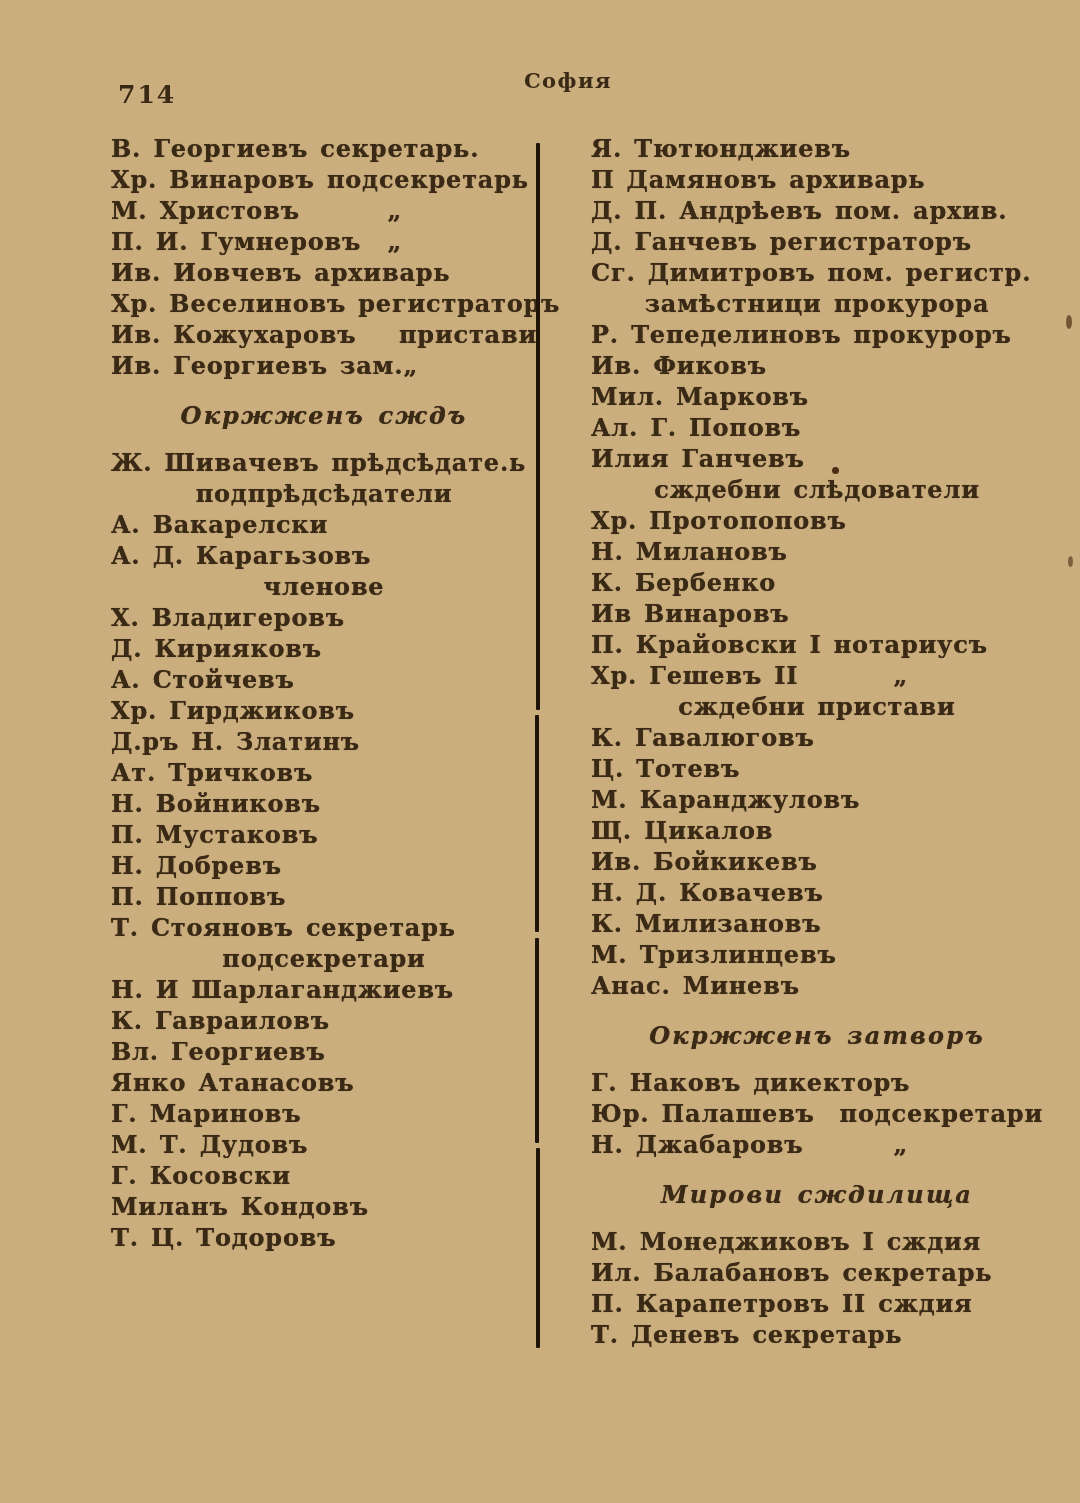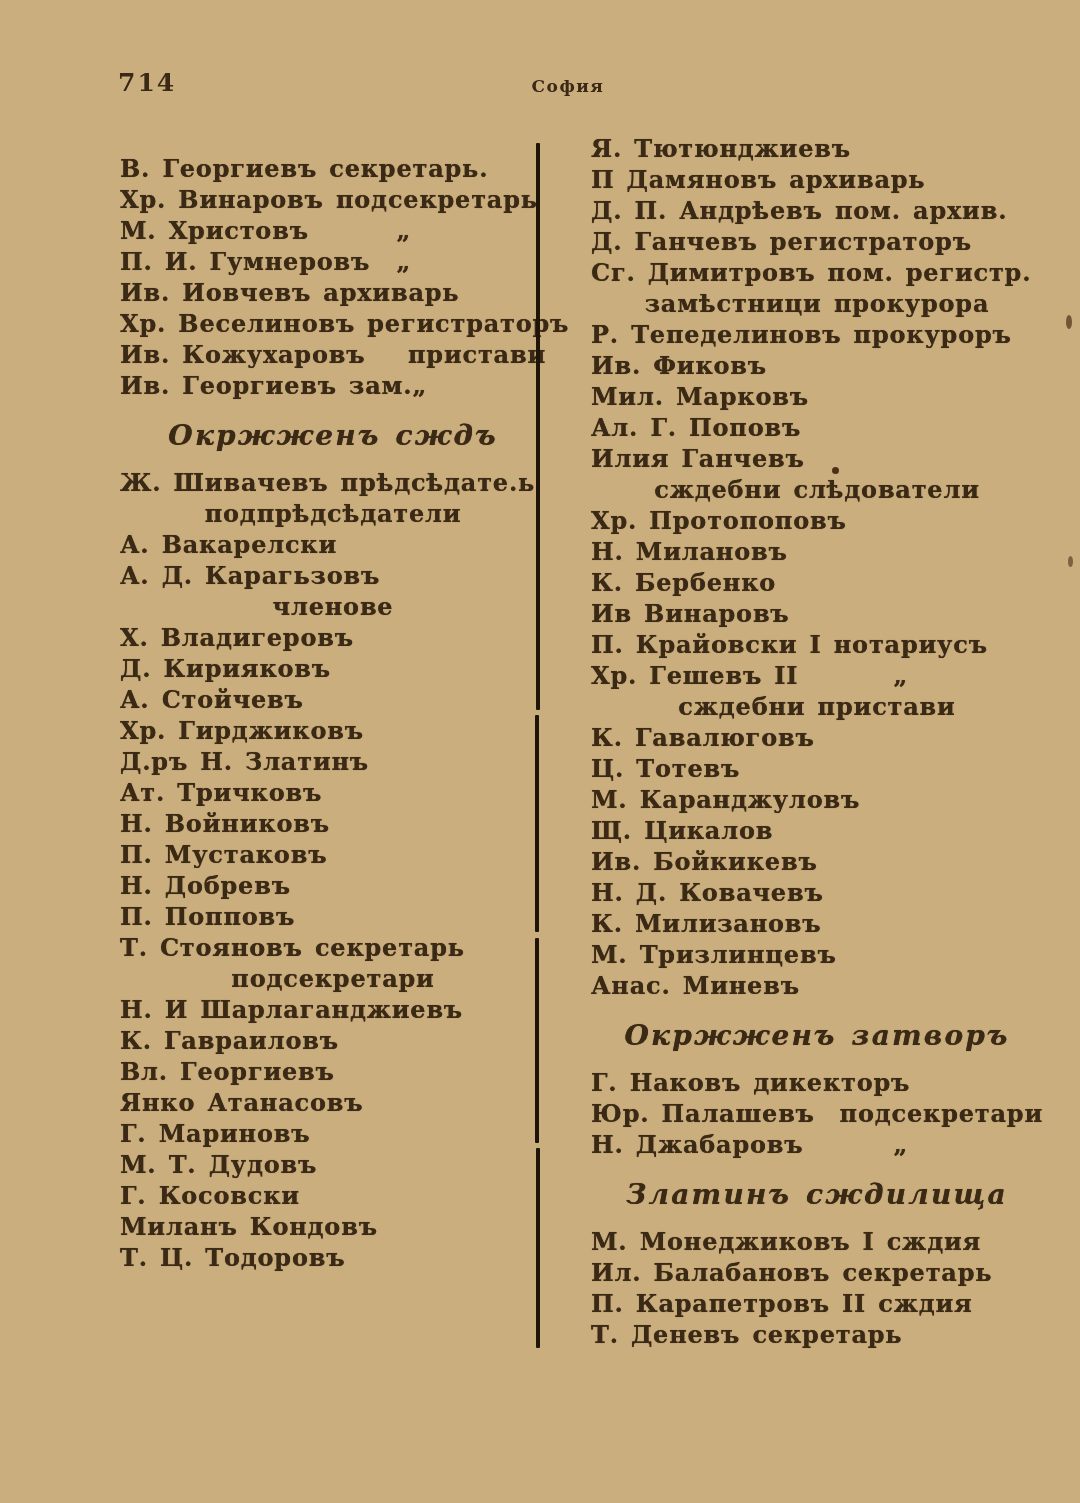--- a/index.html
+++ b/index.html
@@ -8,31 +8,31 @@
     font-family:"DejaVu Serif", serif;color:#3a2914;
     background:
       linear-gradient(to right, rgba(118,90,40,.35) 0px, rgba(118,90,40,0) 14px),
       linear-gradient(to left, #644d15 0px, rgba(104,81,24,.65) 7px, rgba(133,105,45,.38) 22px, rgba(150,122,58,.16) 46px, rgba(0,0,0,0) 95px),
       radial-gradient(ellipse 420px 260px at 101% -3%, rgba(108,84,30,.28), rgba(0,0,0,0) 70%),
       radial-gradient(ellipse 380px 240px at 101% 101%, rgba(108,84,30,.22), rgba(0,0,0,0) 70%),
       radial-gradient(ellipse 900px 700px at 40% 35%, rgba(222,200,160,.25), rgba(0,0,0,0) 80%),
       linear-gradient(160deg, #cfb librar589 0%, #d4bc90 26%, #cbae7e 55%, #c6a773 82%, #c1a06b 100%);
     background-color:#cbae7e;
   }
-  .pagehead-num{position:absolute;left:118px;top:68px;font-size:25px;font-weight:bold;letter-spacing:2px;}
-  .pagehead-title{position:absolute;left:568px;top:76px;transform:translateX(-50%);font-size:17px;font-weight:bold;letter-spacing:1.5px;}
+  .pagehead-num{position:absolute;left:118px;top:80px;font-size:25px;font-weight:bold;letter-spacing:2px;}
+  .pagehead-title{position:absolute;left:568px;top:68px;transform:translateX(-50%);font-size:21px;font-weight:bold;letter-spacing:1.5px;}
   .col{position:absolute;top:134px;}
-  .col-left{left:120px;width:426px;margin-top:20px;}
+  .col-left{left:111px;width:426px;}
   .col-right{left:591px;width:452px;}
   .row{display:flex;align-items:baseline;height:31px;font-size:24px;font-weight:bold;
        letter-spacing:.8px;word-spacing:3px;white-space:nowrap;
        text-shadow:0 0 .7px rgba(58,41,20,.85);}
   .row.center{justify-content:center;}
   .row.heading{height:66px;align-items:center;justify-content:center;
-       font-style:italic;font-size:28px;letter-spacing:2.2px;}
+       font-style:italic;font-size:24px;letter-spacing:2.2px;}
   .tail{margin-left:auto;}
   .tail.ditto{margin-right:135px;}
   .vrule{position:absolute;left:536px;width:4px;background:#1f1408;border-radius:1px;}
   .speck{position:absolute;border-radius:50%;background:#4a2f16;}
 </style>
 </head>
 <body>
 
 <span class="pagehead-num">714</span>
 <span class="pagehead-title">София</span>
@@ -242,21 +242,21 @@
     </div>
     <div class="row">
       <span>Юр. Палашевъ</span>
       <span class="tail">подсекретари</span>
     </div>
     <div class="row">
       <span>Н. Джабаровъ</span>
       <span class="tail ditto">„</span>
     </div>
     <div class="row heading">
-      <span>Златинъ сждилища</span>
+      <span>Мирови сждилища</span>
     </div>
     <div class="row">
       <span>М. Монеджиковъ I сждия</span>
     </div>
     <div class="row">
       <span>Ил. Балабановъ секретарь</span>
     </div>
     <div class="row">
       <span>П. Карапетровъ II сждия</span>
     </div>

